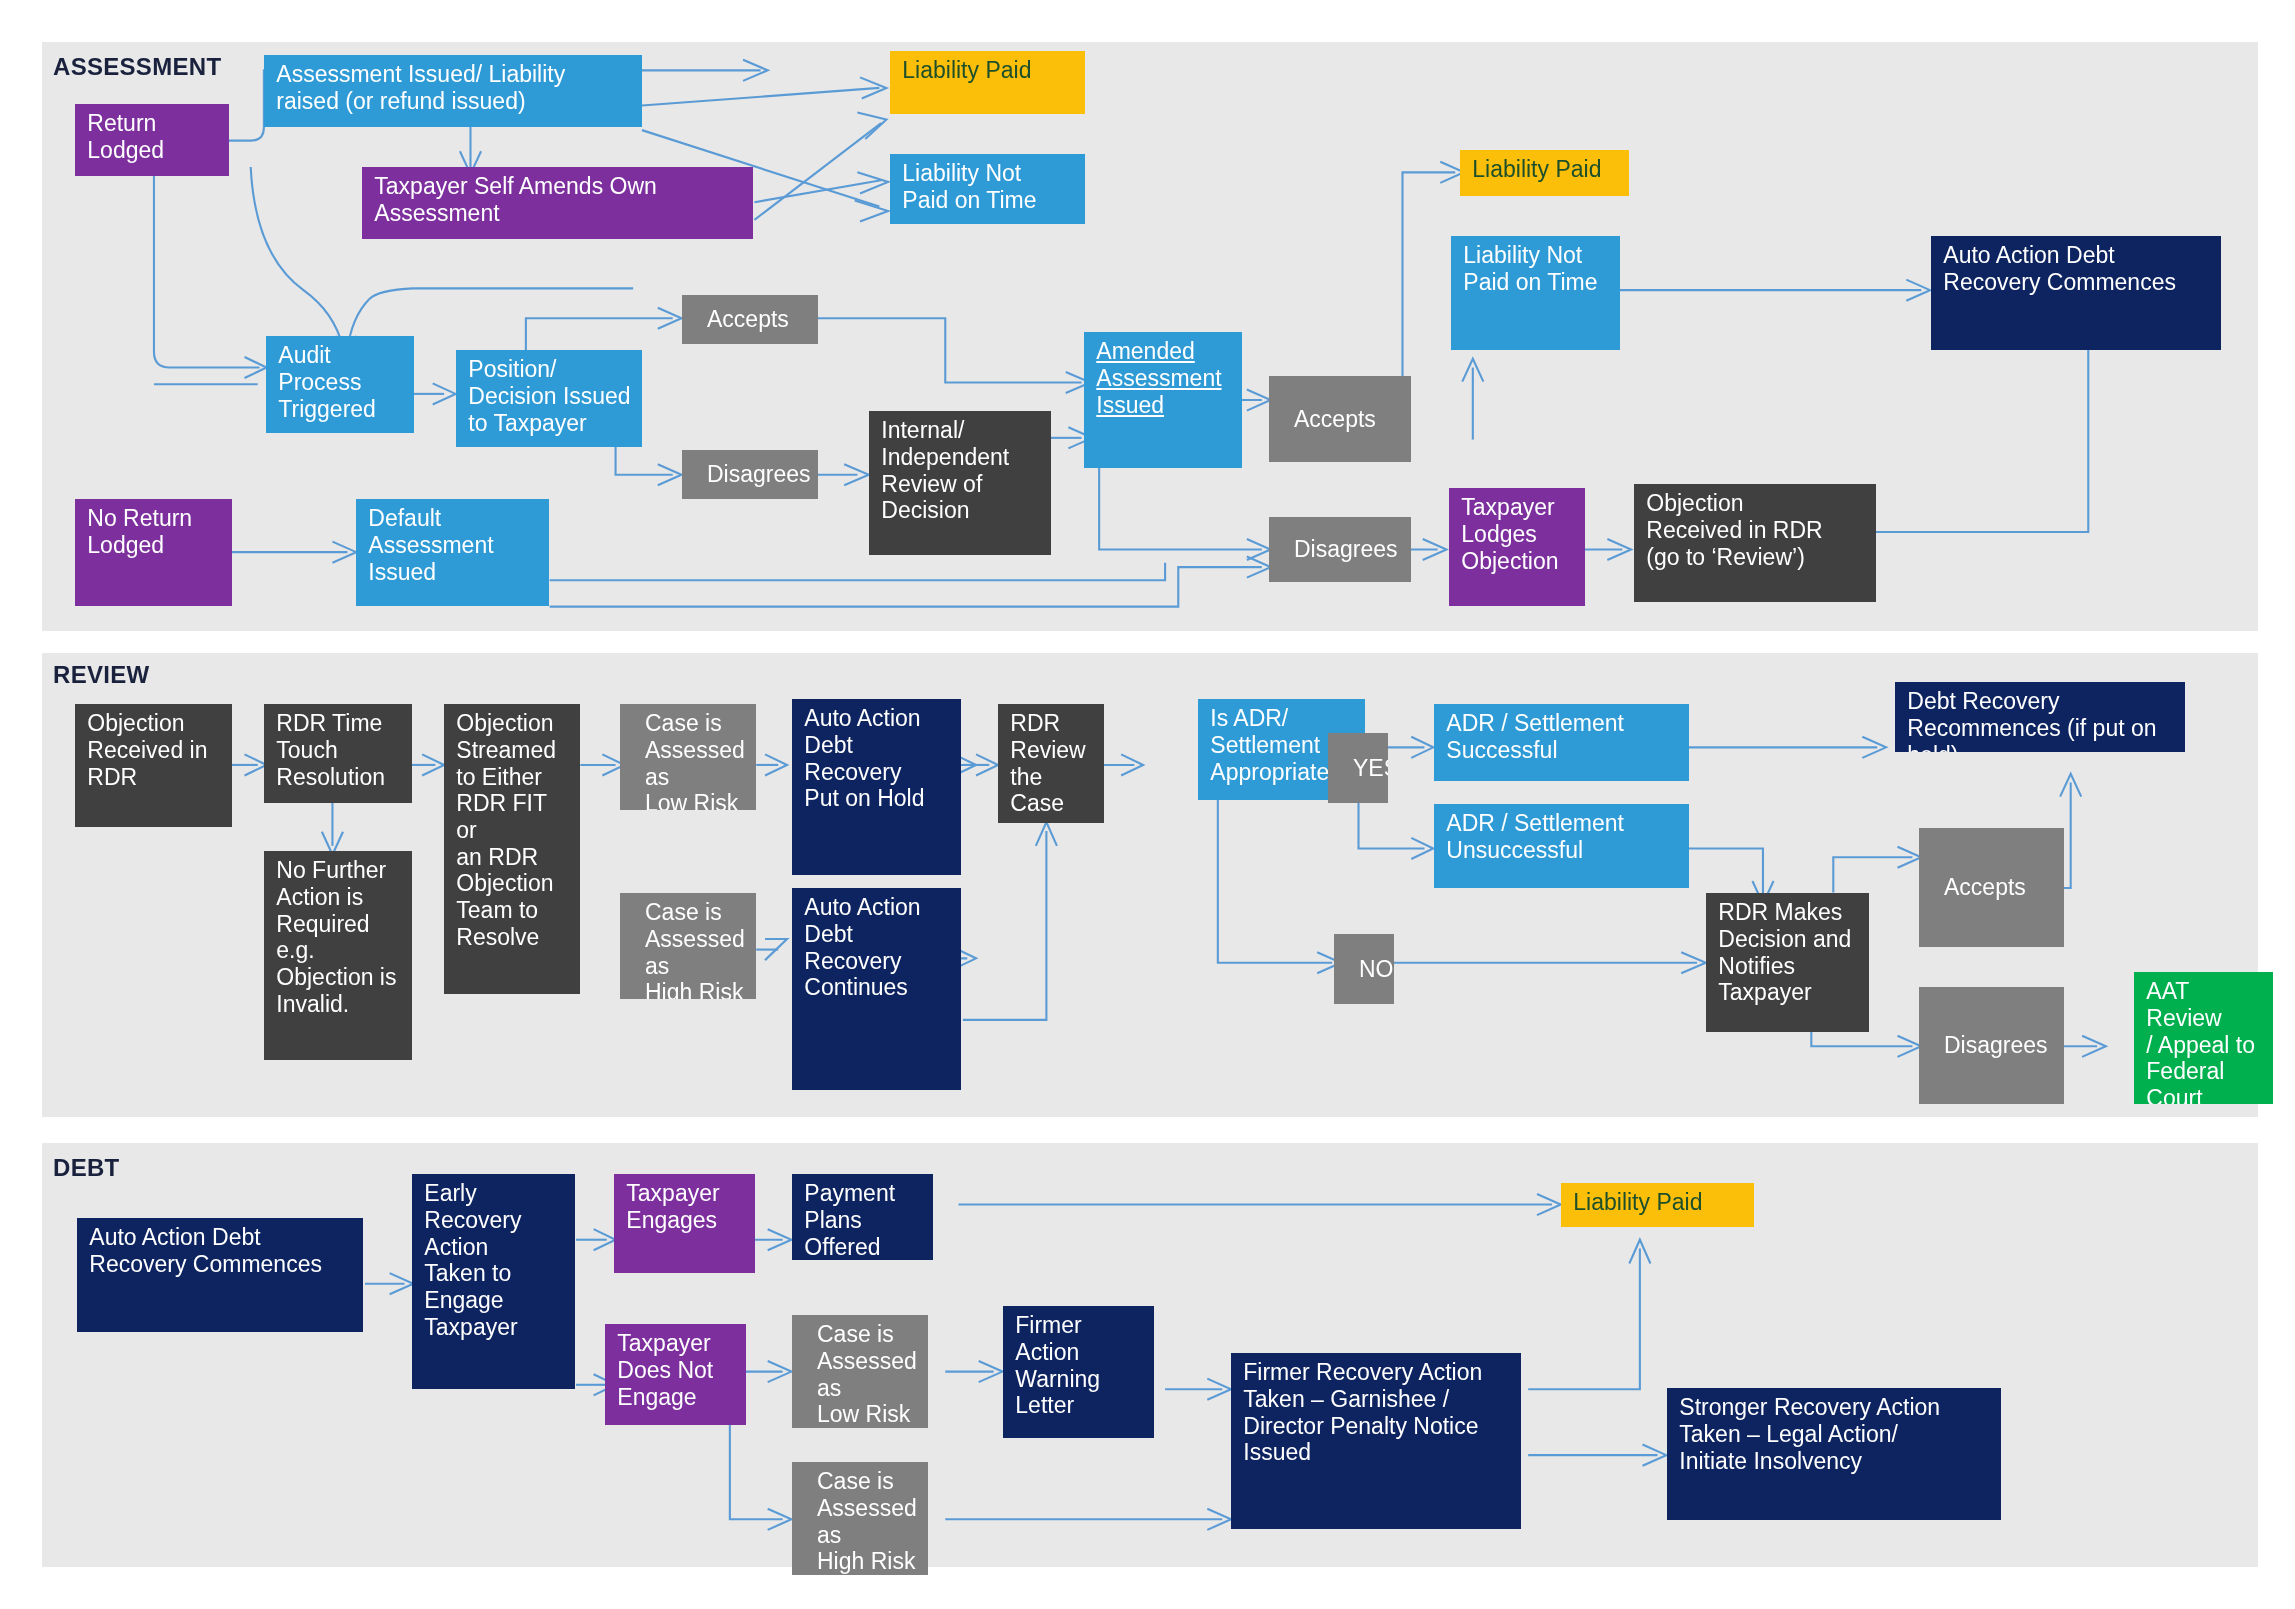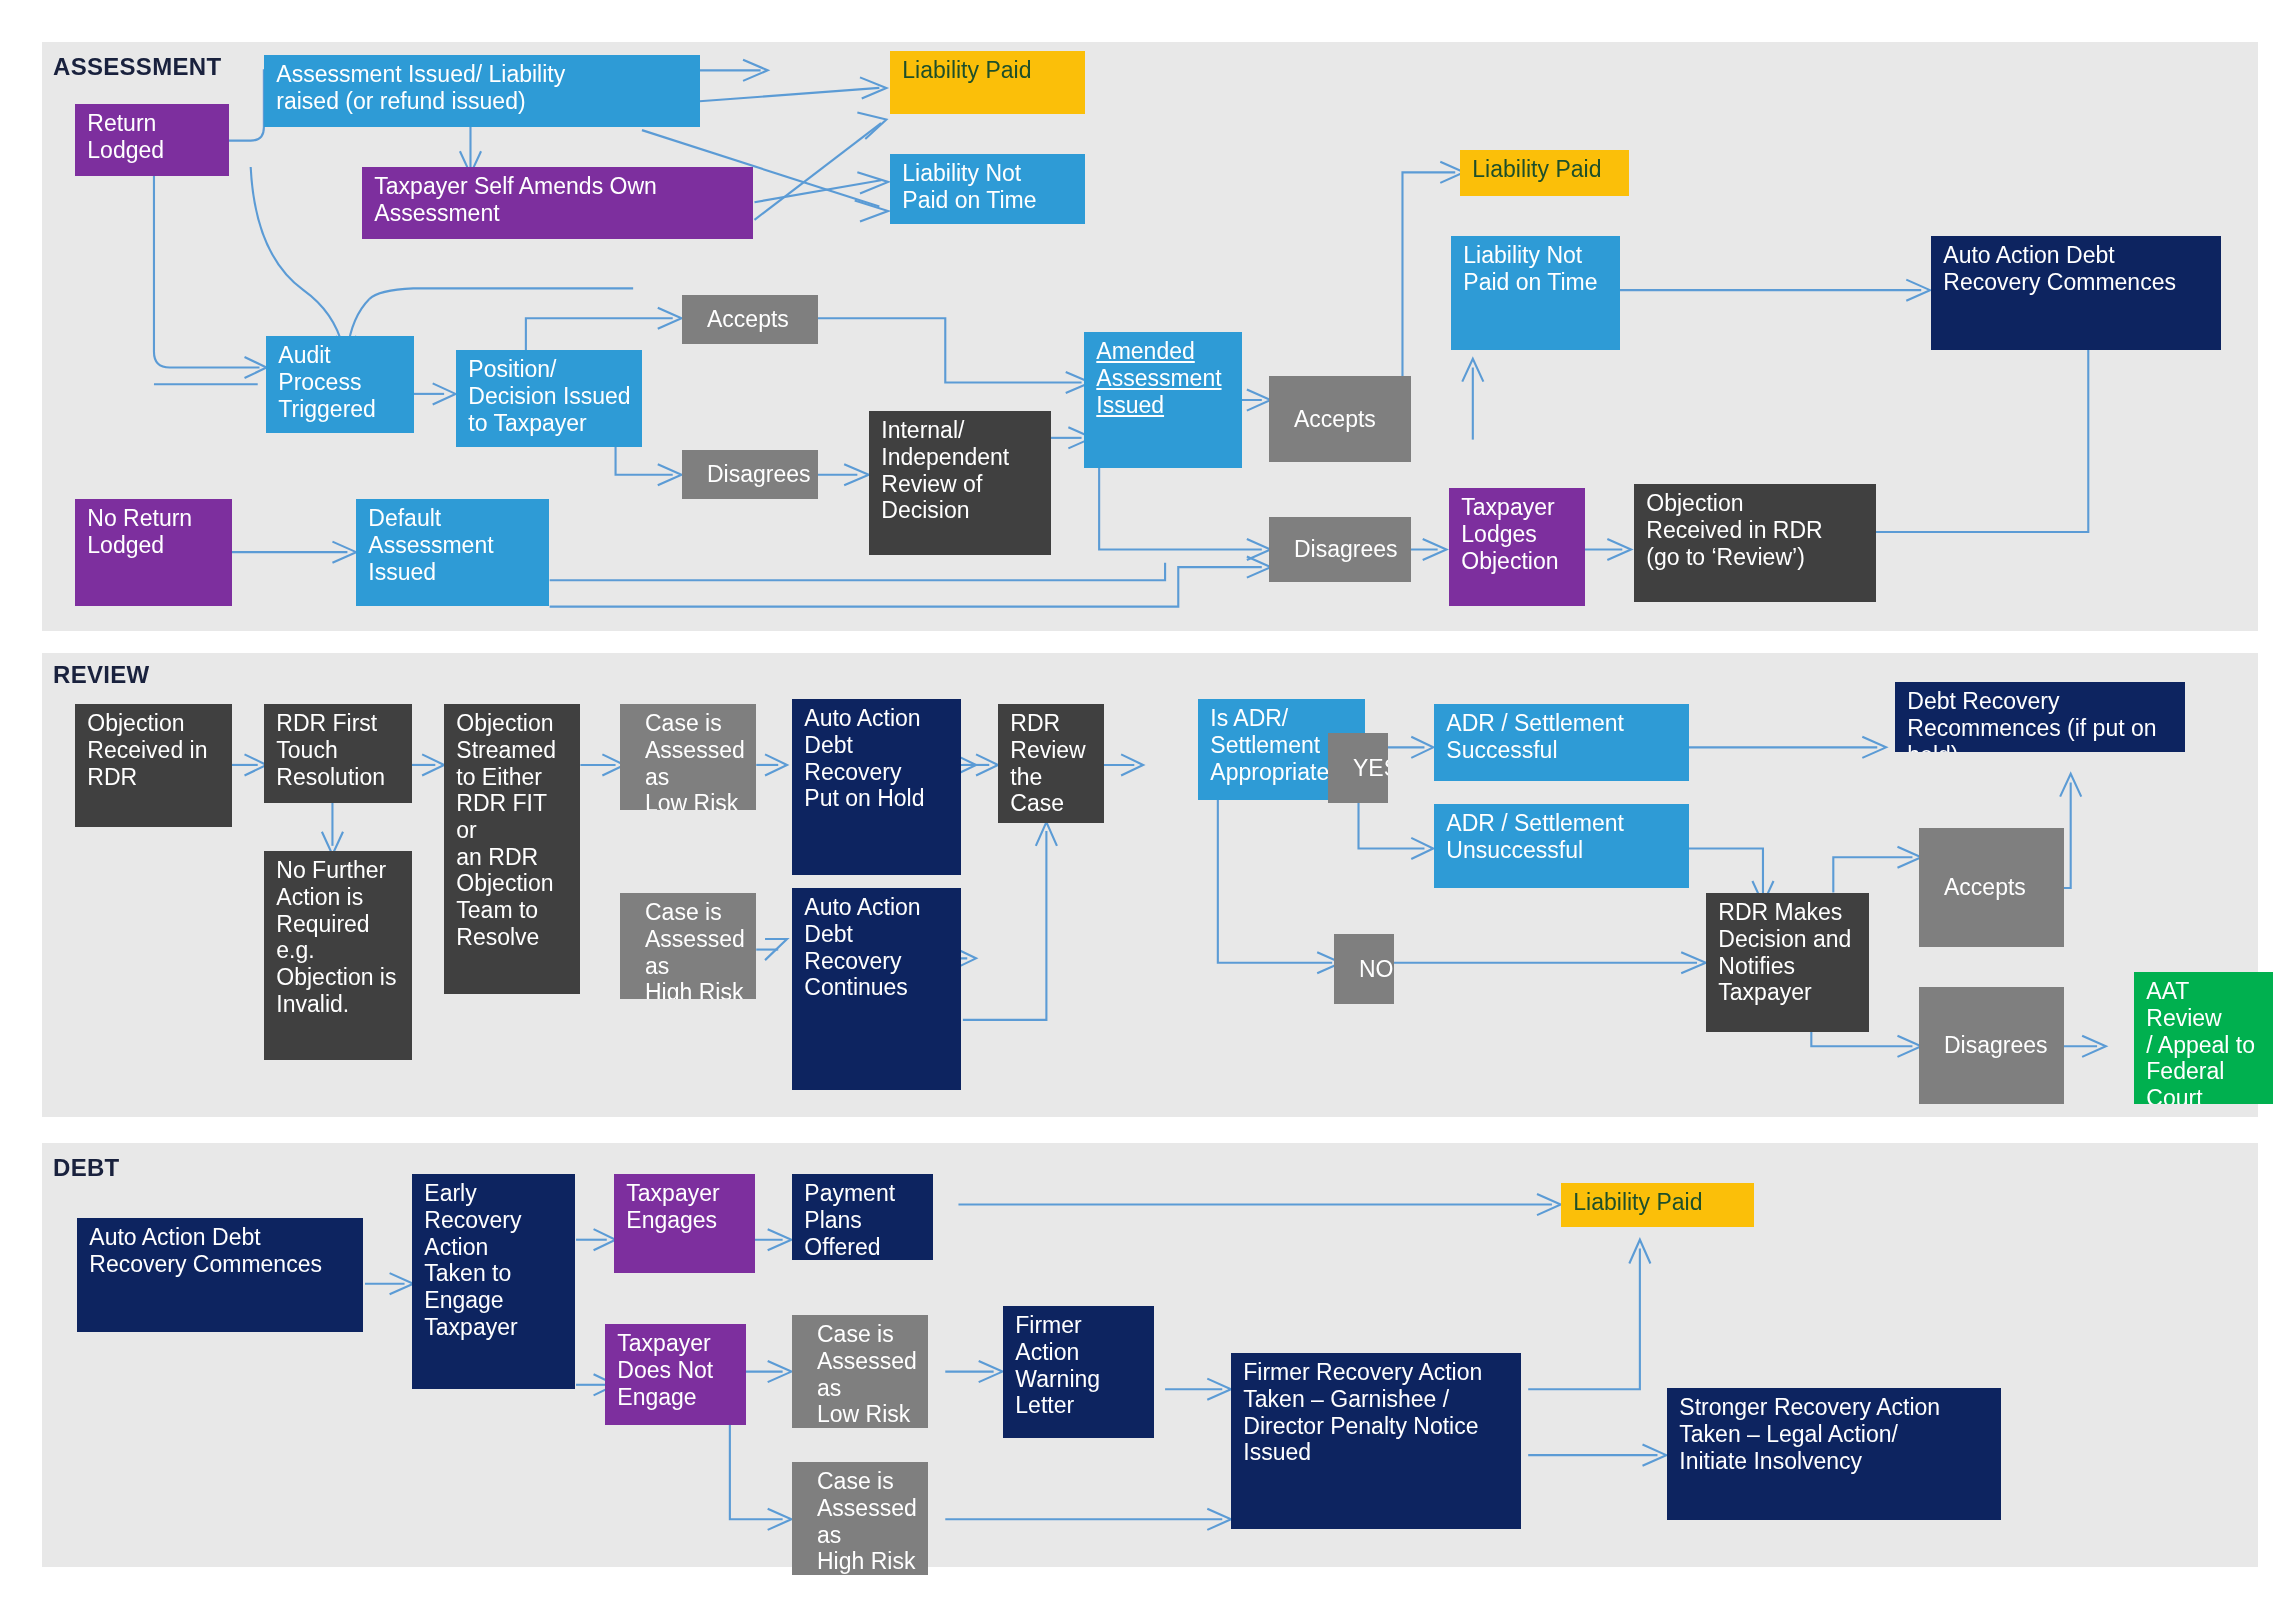--- a/index.html
+++ b/index.html
@@ -223,21 +223,21 @@
     <path class="ln" d="M1738,1580 L1865,1580 L1865,1420"></path>
     <path class="ah" d="M1853,1437 L1865,1410 L1877,1437"></path>
 
     <path class="ln" d="M1738,1655 L1885,1655"></path>
     <path class="ah" d="M1868,1643 L1895,1655 L1868,1667"></path>
   </svg>
 
   <div class="node purple" style="left:75px;top:104px;width:154px;height:72px;">Return
 Lodged</div>
 
-  <div class="node blue" style="left:264px;top:55px;width:436px;height:72px;">Assessment Issued/ Liability
+  <div class="node blue" style="left:264px;top:55px;width:378px;height:72px;">Assessment Issued/ Liability
 raised (or refund issued)</div>
 
   <div class="node purple" style="left:362px;top:167px;width:391px;height:72px;">Taxpayer Self Amends Own
 Assessment</div>
 
   <div class="node yellow" style="left:890px;top:51px;width:195px;height:63px;">Liability  Paid</div>
 
   <div class="node blue" style="left:890px;top:154px;width:195px;height:70px;">Liability Not
 Paid on Time</div>
 
@@ -286,21 +286,21 @@
 Objection</div>
 
   <div class="node lblue" style="left:1634px;top:484px;width:242px;height:118px;">Objection
 Received in RDR
 (go to ‘Review’)</div>
 
   <div class="node lblue" style="left:75px;top:704px;width:157px;height:123px;">Objection
 Received in
 RDR</div>
 
-  <div class="node lblue" style="left:264px;top:704px;width:148px;height:99px;">RDR First
+  <div class="node lblue" style="left:264px;top:704px;width:148px;height:99px;">RDR Time
 Touch
 Resolution</div>
 
   <div class="node lblue" style="left:264px;top:851px;width:148px;height:209px;">No Further
 Action is
 Required
 e.g.
 Objection is
 Invalid.</div>
 

